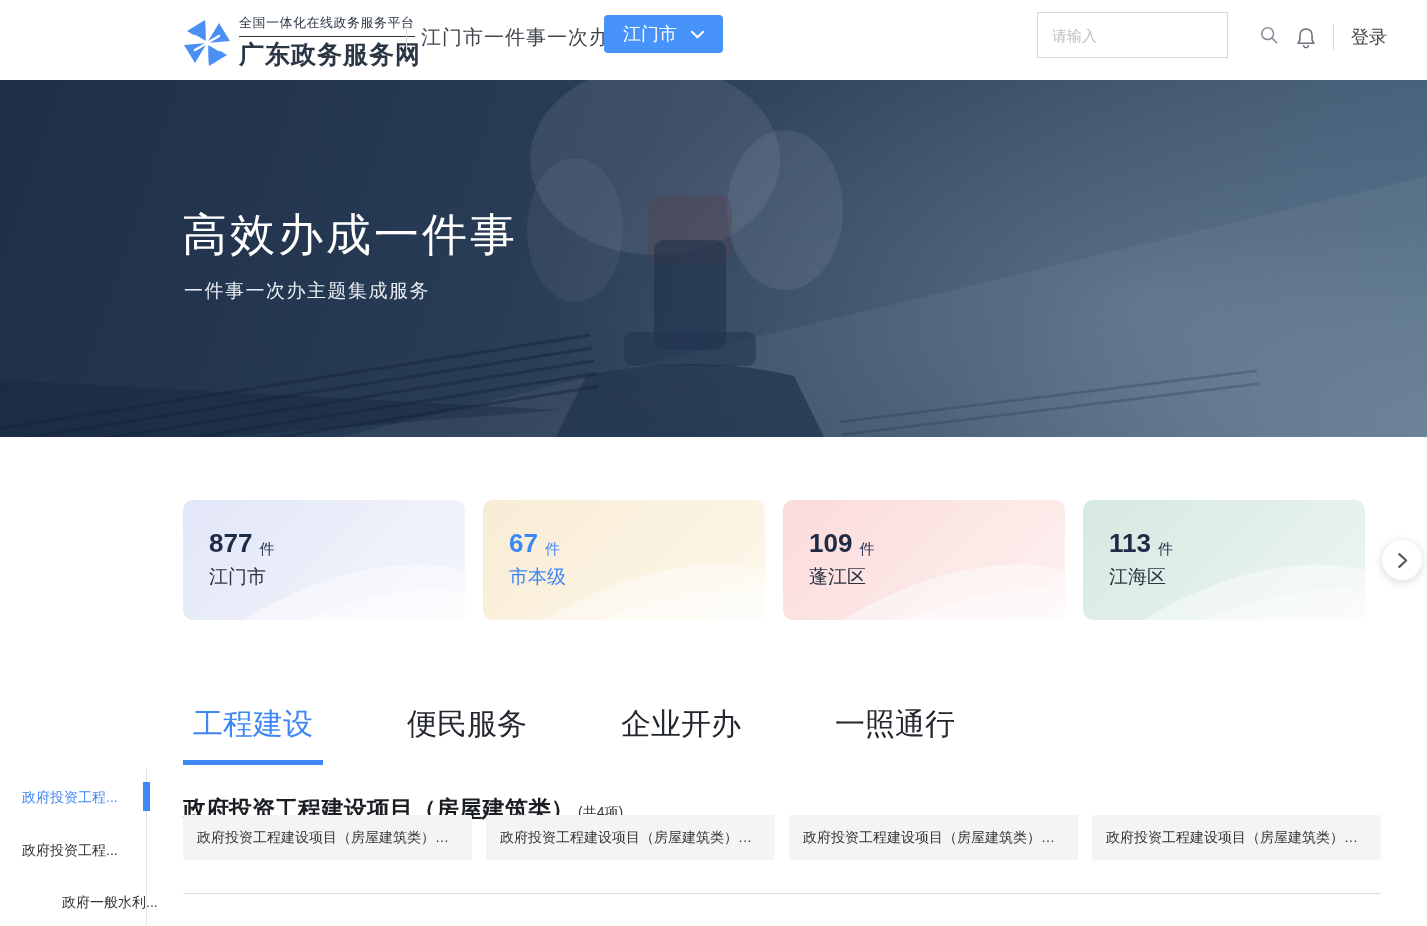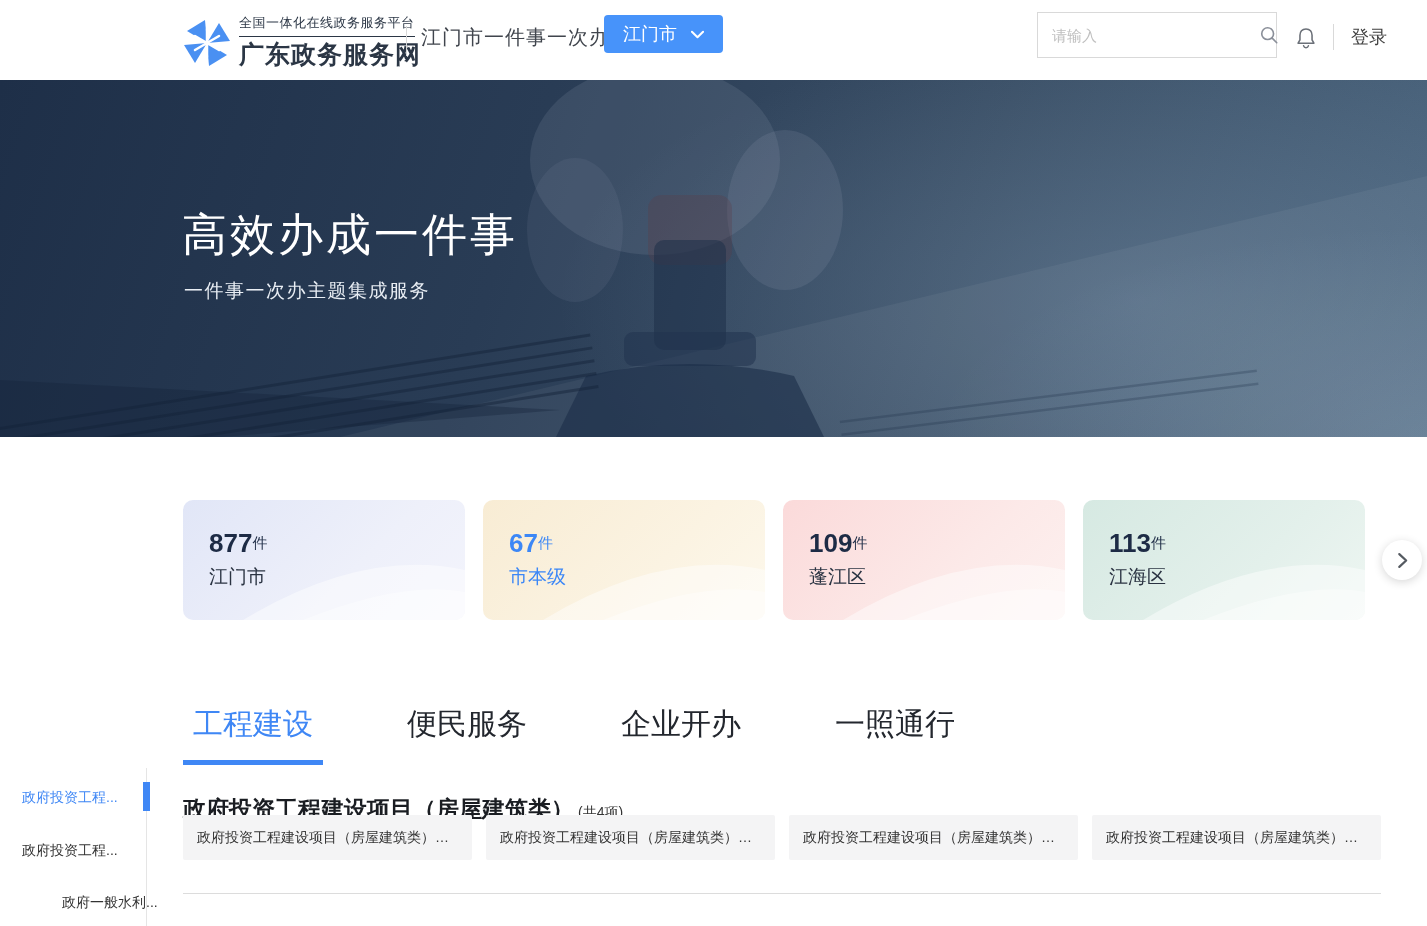--- a/index.html
+++ b/index.html
@@ -12,21 +12,21 @@
   .logo { position:absolute; left:182px; top:14px; display:flex; align-items:center; cursor:pointer; }
   .logo-icon { width:50px; height:52px; margin-right:7px; }
   .logo-small { font-size:13px; color:#2b3645; letter-spacing:.5px; border-bottom:1px solid #2b3645; padding-bottom:4px; width:fit-content; }
   .logo-big { font-size:25px; font-weight:bold; color:#2b3645; letter-spacing:1px; margin-top:1px; }
   .hdr-divider { position:absolute; left:406px; top:26px; width:1px; height:30px; background:#d9d9d9; }
   .page-title { position:absolute; left:421px; top:24px; font-size:20px; font-weight:400; color:#40454d; letter-spacing:1px; }
   .region-btn { position:absolute; left:604px; top:15px; width:119px; height:38px; background:#4793fa; border:none;
     border-radius:4px; color:#fff; font-size:18px; display:flex; align-items:center; justify-content:center; gap:14px;
     cursor:pointer; font-family:inherit; }
   .region-btn svg { width:13px; height:9px; }
-  .search-box { position:absolute; left:1037px; top:12px; width:240px; height:46px; border:1px solid #d9d9d9;
+  .search-box { position:absolute; left:1037px; top:12px; width:191px; height:46px; border:1px solid #d9d9d9;
     display:flex; align-items:center; background:#fff; }
   .search-box input { flex:1; border:none; outline:none; font-size:15px; color:#333; padding:0 8px 0 14px;
     font-family:inherit; background:transparent; }
   .search-box input::placeholder { color:#bfbfbf; }
   .search-btn { width:34px; height:44px; border:none; background:transparent; cursor:pointer; display:flex; align-items:center; }
   .bell { position:absolute; left:1295px; top:26px; width:22px; height:26px; cursor:pointer; }
   .hdr-divider2 { position:absolute; left:1333px; top:24px; width:1px; height:26px; background:#d9d9d9; }
   .login { position:absolute; left:1351px; top:25px; font-size:18px; color:#404040; text-decoration:none; cursor:pointer; }
 
   
@@ -38,21 +38,21 @@
   .hero-art { position:absolute; left:0; top:0; width:1427px; height:357px; }
   .hero-title { position:absolute; left:182px; top:125px; font-size:45px; font-weight:500; color:#ffffff; letter-spacing:3px; }
   .hero-subtitle { position:absolute; left:184px; top:198px; font-size:19px; color:#e9eef4; letter-spacing:1.5px; }
 
   
   .stat-card { position:absolute; top:500px; width:282px; height:120px; border-radius:10px; overflow:hidden; cursor:pointer; }
   .stat-card.c1 { left:183px;  background:linear-gradient(135deg,#e1e6f7 0%,#eef0fa 60%,#f3f4fc 100%); }
   .stat-card.c2 { left:483px;  background:linear-gradient(135deg,#f8ecd4 0%,#fbf3e2 60%,#fdf8ec 100%); }
   .stat-card.c3 { left:783px;  background:linear-gradient(135deg,#fbdada 0%,#fce9e8 60%,#fdf0ef 100%); }
   .stat-card.c4 { left:1083px; background:linear-gradient(135deg,#d6e9e2 0%,#e3f0eb 60%,#eef6f2 100%); }
-  .stat-top { position:absolute; left:26px; top:28px; display:flex; align-items:center; }
+  .stat-top { position:absolute; left:26px; top:28px; display:flex; align-items:flex-end; gap:7px; }
   .stat-num { font-size:26px; font-weight:bold; color:#1d2b45; }
   .stat-unit { font-size:15px; color:#1d2b45; }
   .stat-label { position:absolute; left:26px; top:64px; font-size:19px; color:#2a3342; }
   .stat-card.active .stat-num, .stat-card.active .stat-unit, .stat-card.active .stat-label { color:#3c87f6; }
   .wave { position:absolute; left:0; bottom:0; width:282px; height:120px; pointer-events:none; }
   .next-btn { position:absolute; left:1382px; top:540px; width:40px; height:40px; border-radius:50%; background:#fff;
     border:none; box-shadow:0 2px 10px rgba(0,0,0,.16); cursor:pointer; display:flex; align-items:center; justify-content:center; }
 
   
   .tabs { position:absolute; left:183px; top:704px; display:flex;gap:28px; }

